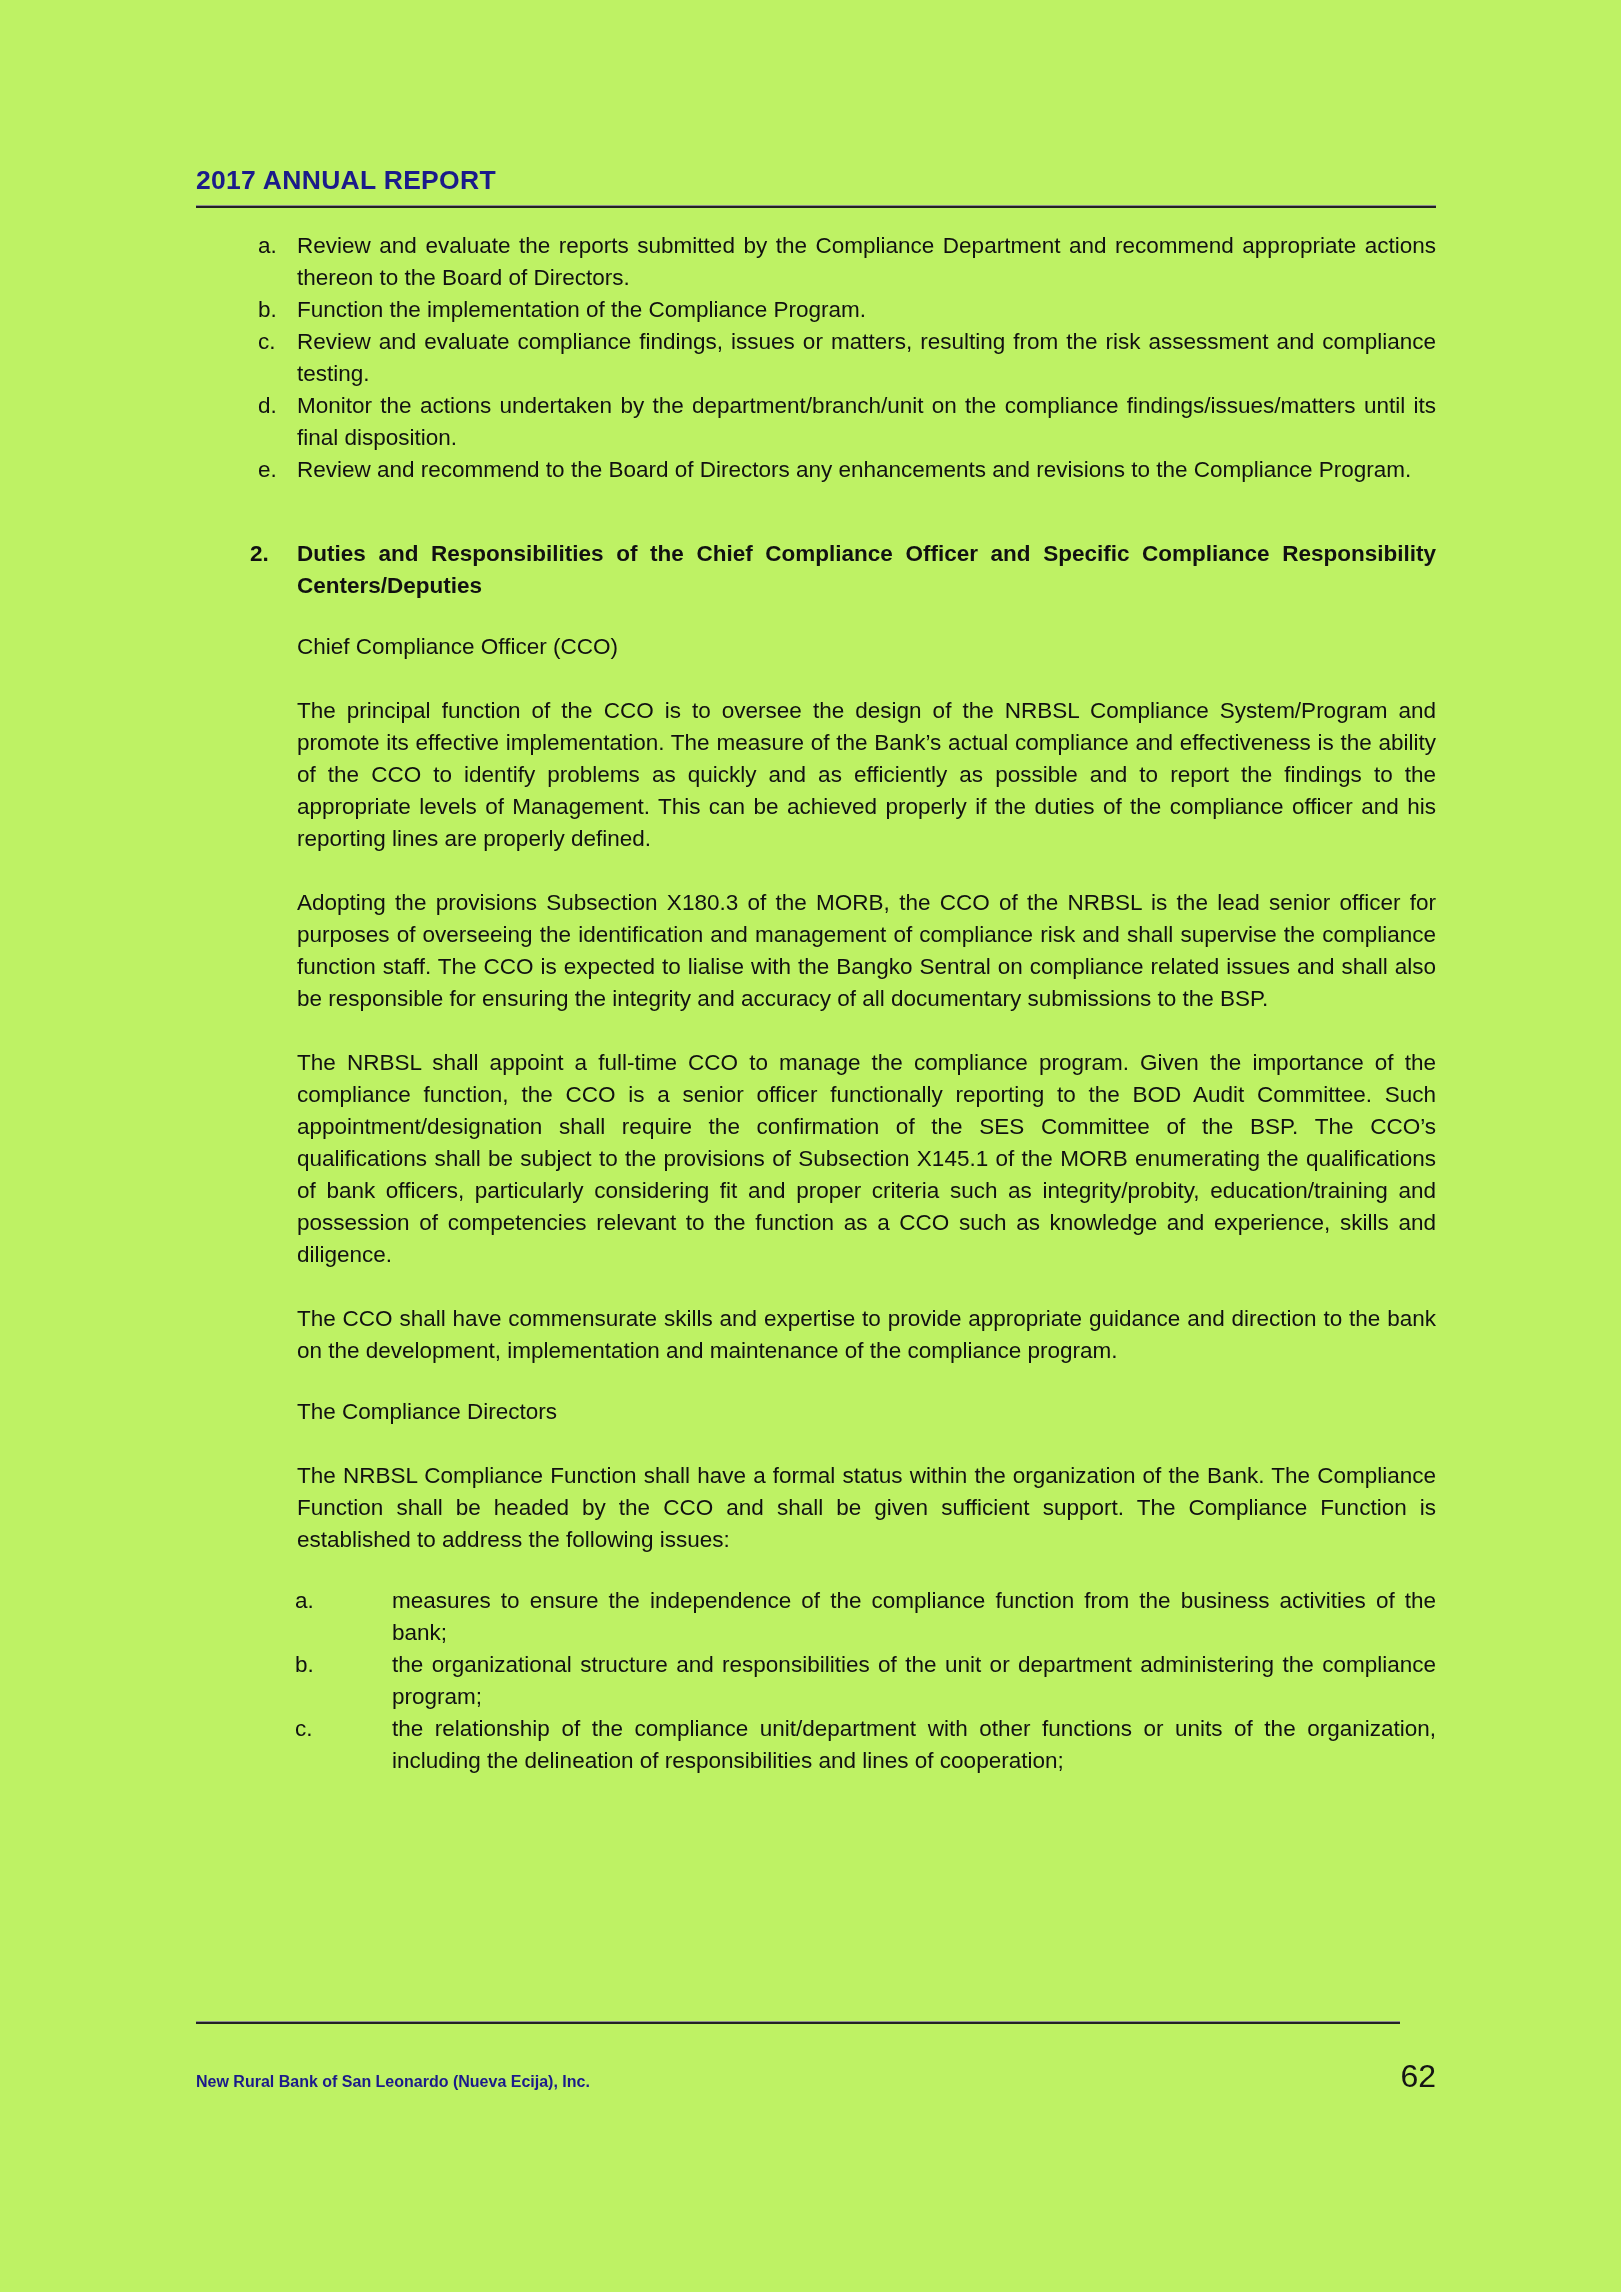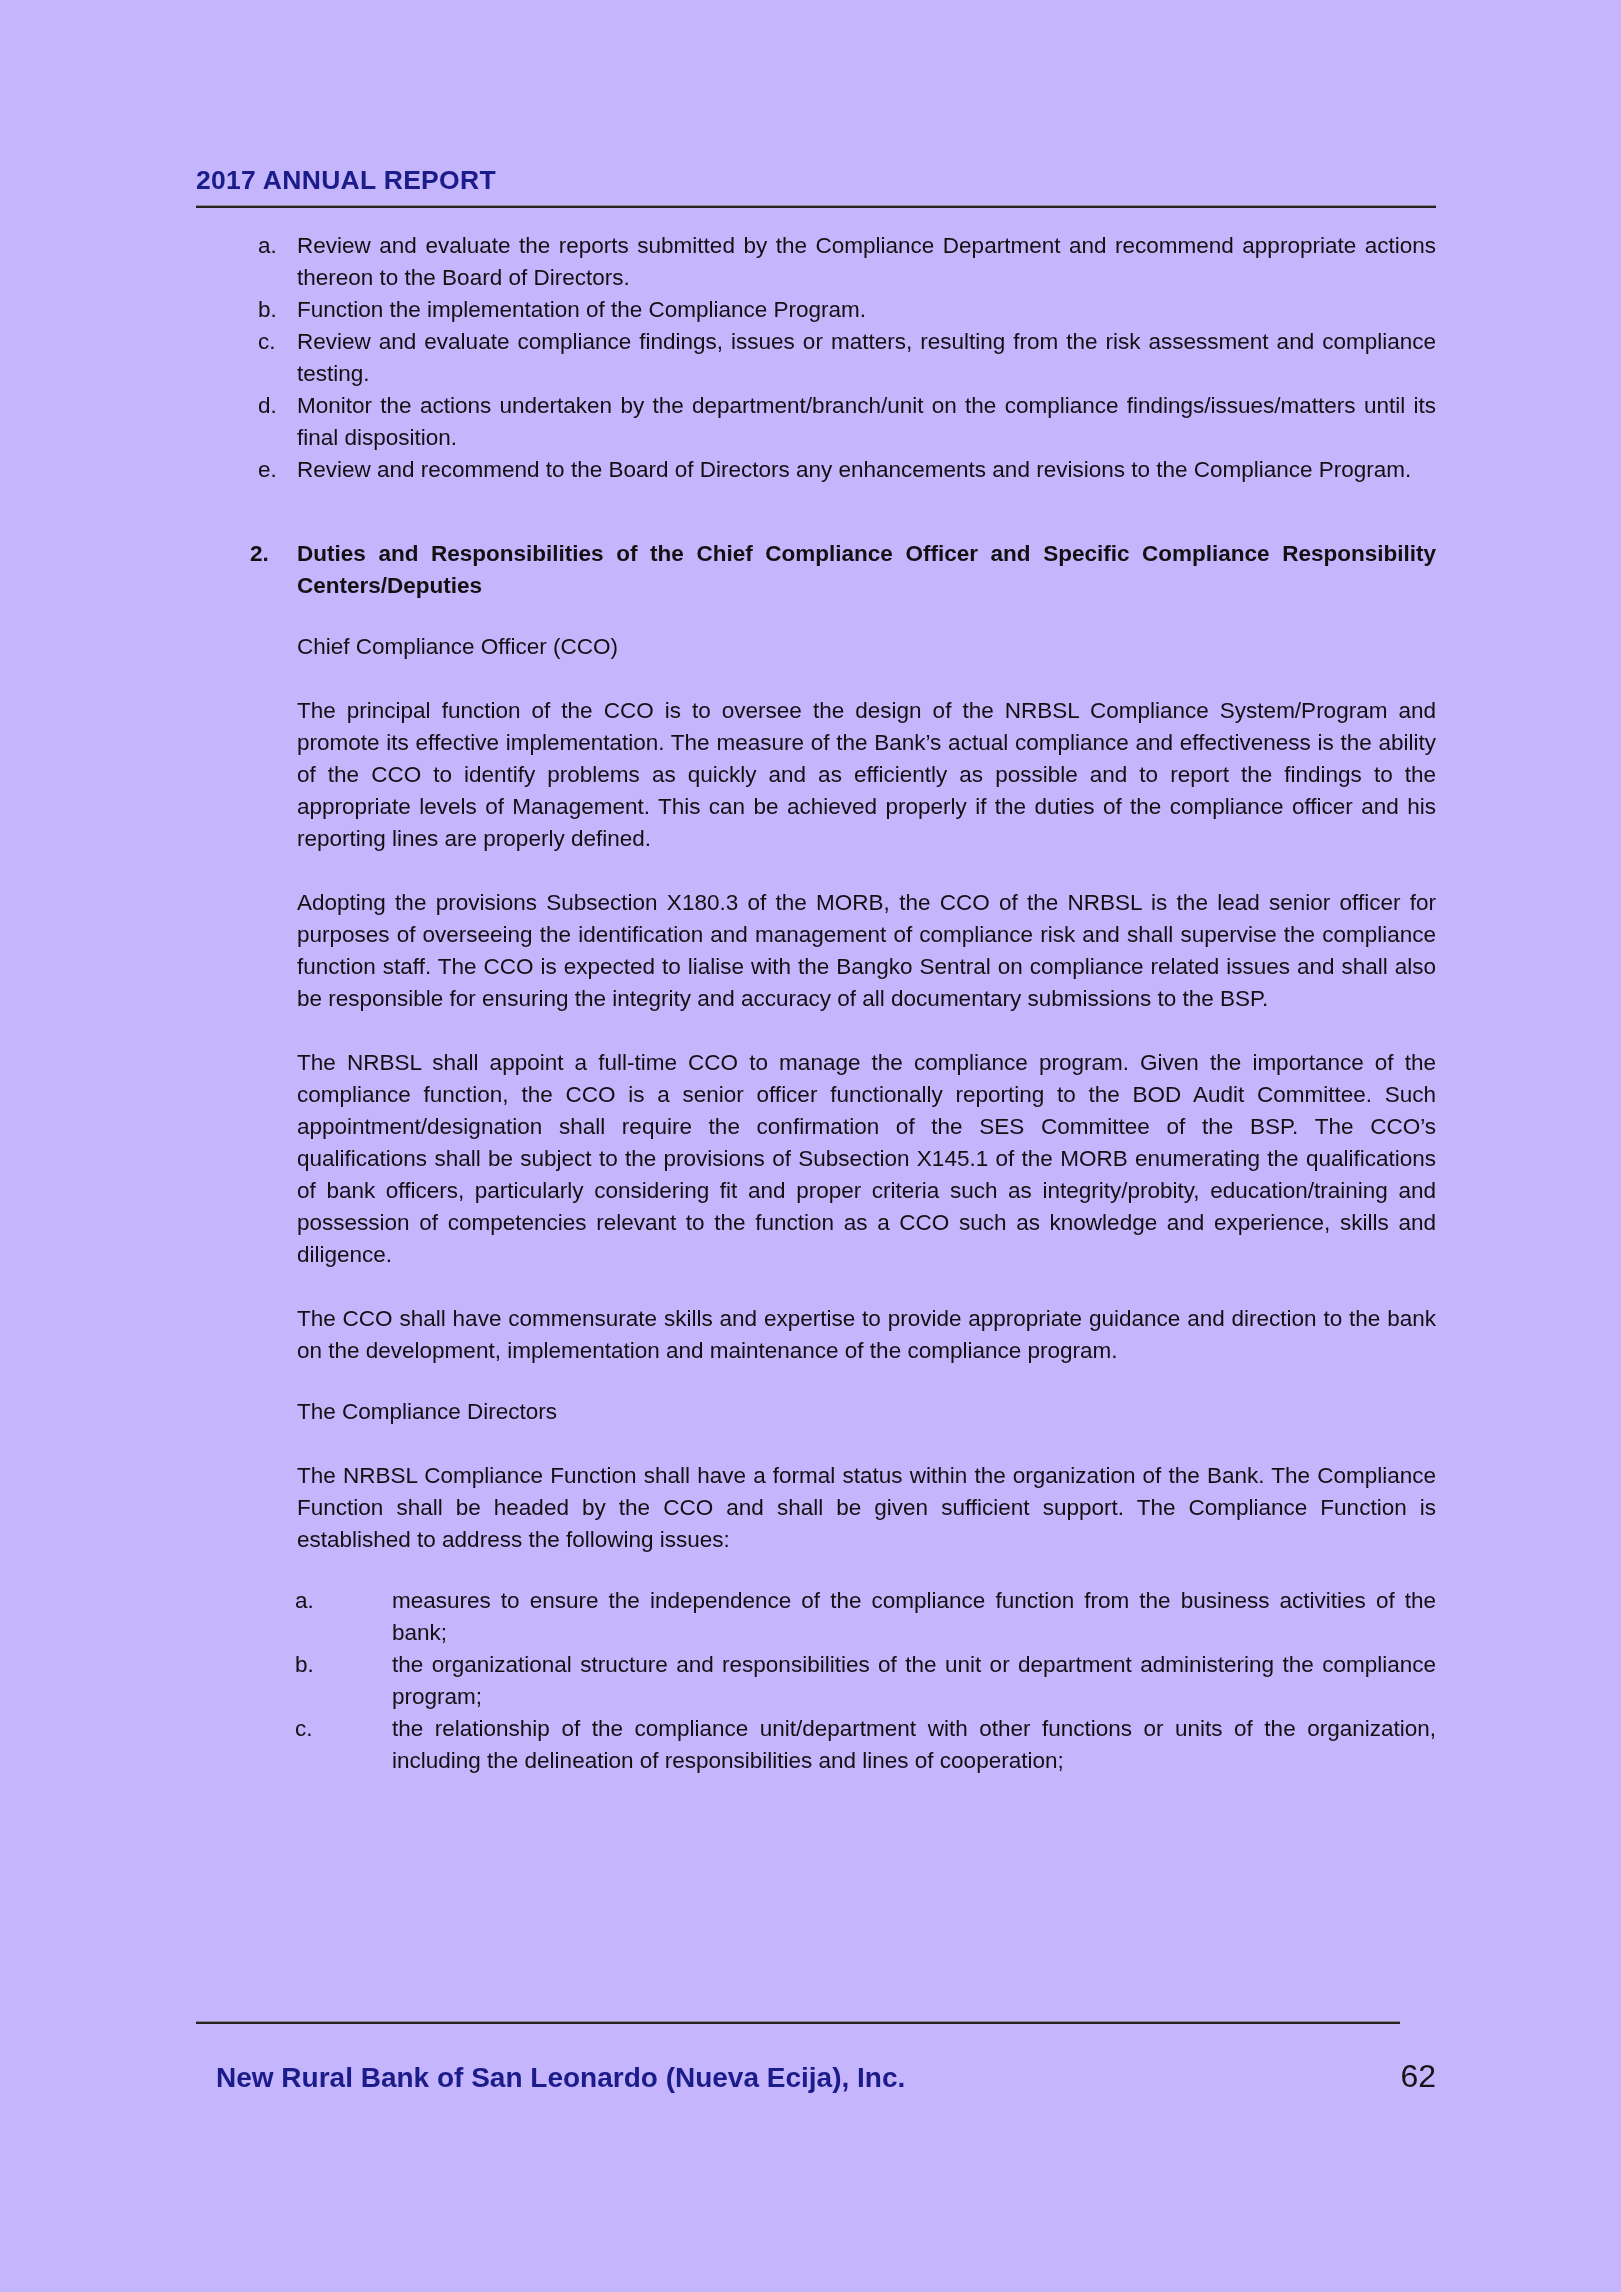--- a/index.html
+++ b/index.html
@@ -4,21 +4,21 @@
 <style>
   html, body {
     margin: 0;
     padding: 0;
     background: #ffffff;
   }
   .page {
     position: relative;
     width: 1621px;
     height: 2293px;
-    background: #c4b5fd;
+    background: #bef264;
     font-family: "Liberation Sans", sans-serif;
     color: #111111;
     overflow: hidden;
   }
   .content {
     position: absolute;
     left: 196px;
     top: 165px;
     width: 1240px;
   }
@@ -110,23 +110,22 @@
   }
   .footer-row {
     margin-top: 38px;
     display: flex;
     justify-content: space-between;
     align-items: baseline;
   }
   .bank-name {
     color: var(--accent_navy, #1b1b8a);
     font-weight: 700;
-    font-size: 28px;
+    font-size: 16px;
     line-height: 29px;
-    margin-left: 20px;
   }
   .page-number {
     font-size: 32px;
     color: #151515;
     line-height: 29px;
   }
 </style>
 </head>
 <body>
 

